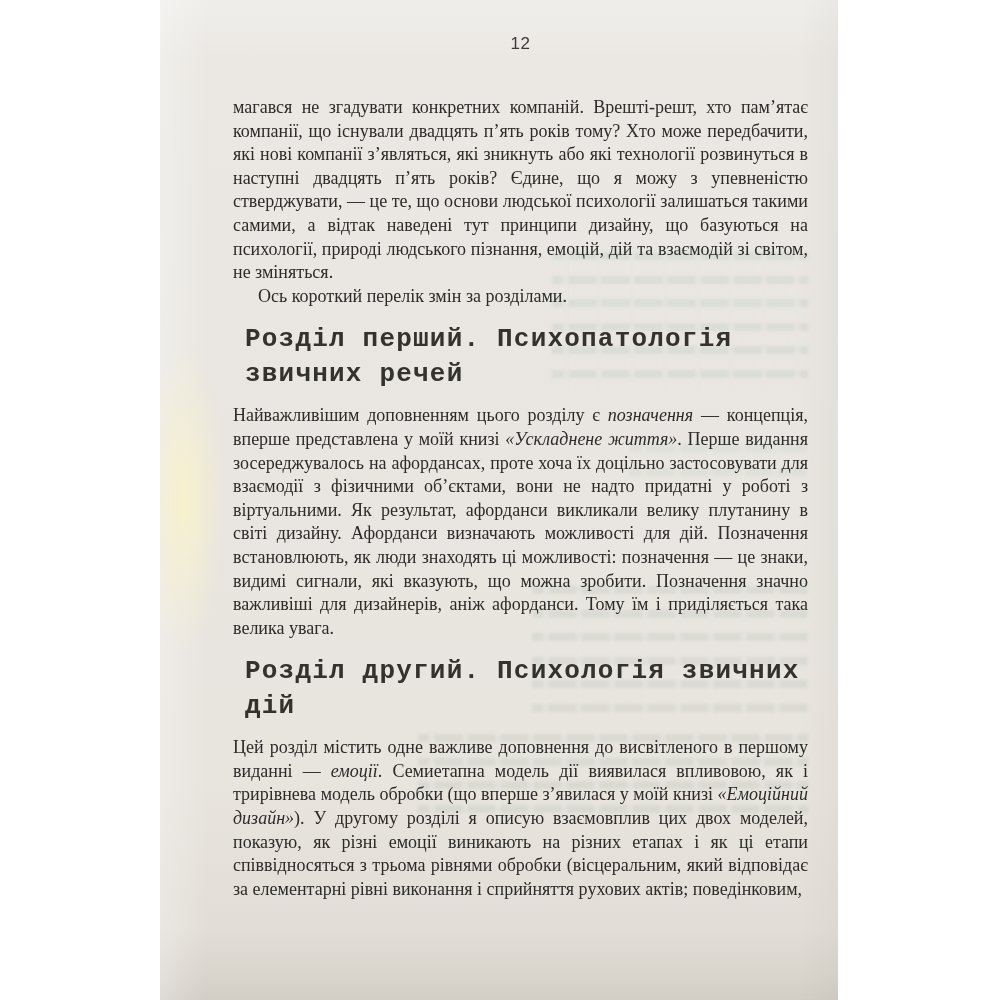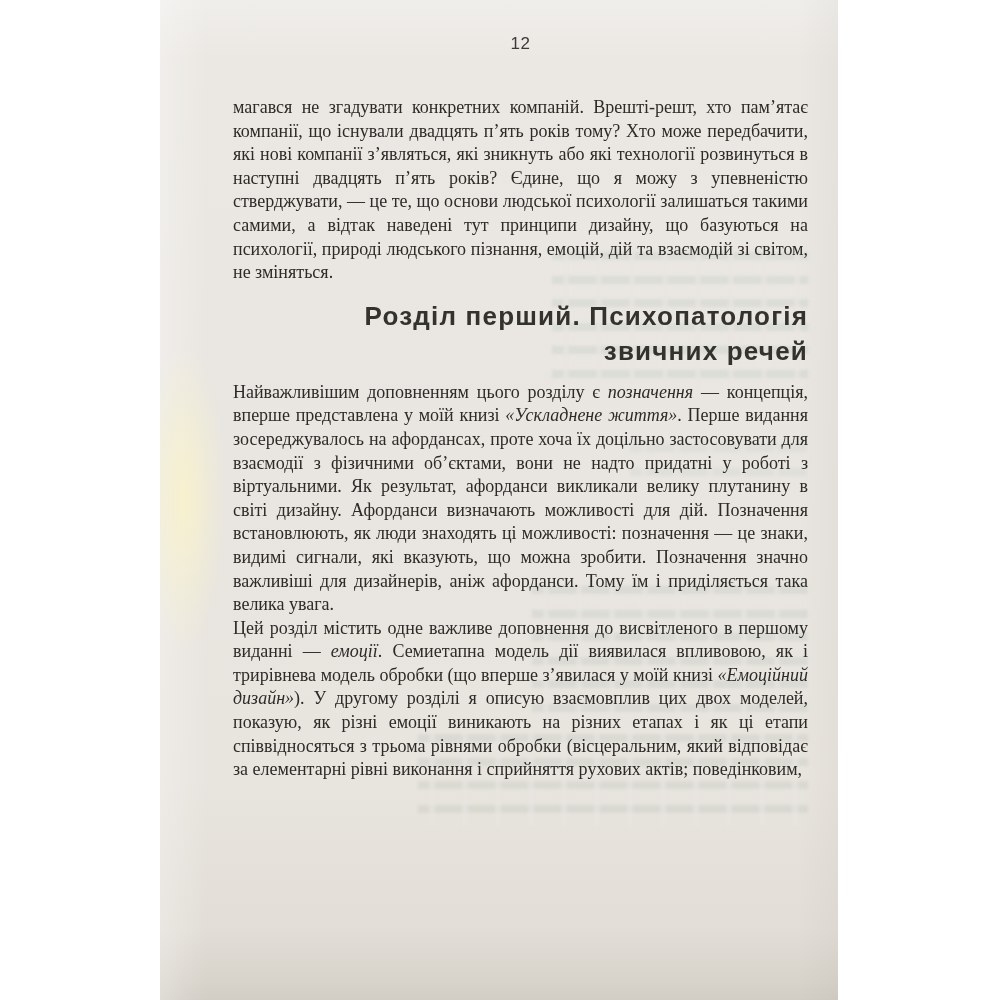--- a/index.html
+++ b/index.html
@@ -49,52 +49,54 @@
     position:absolute;left:73px;top:96px;width:575px;
     color:var(--ink);
     font-size:18px;line-height:23.6px;
     text-align:justify;
     text-rendering:optimizeLegibility;
   }
   .content p{margin:0;}
   .content p.indent{text-indent:25px;}
   .content em{}
   h2.section-heading{
-    font-family:Liberation Sans, sans-serif;
+    font-family:Liberation Mono, monospace;
     font-weight:700;
     font-size:26px;line-height:35px;
     letter-spacing:1.2px;
     color:var(--heading-ink);
     margin:14px 0 12px 12px;
-    text-align:right;
+    text-align:left;
   }
 </style>
 </head>
 <body>
 
 <div class="page-photo">
 
   <div class="bleed b1"></div>
   <div class="bleed b2"></div>
   <div class="bleed b3"></div>
   <div class="bleed b4"></div>
 
   <div class="page-number">12</div>
 
   <div class="content">
 
     <div>
         <p><span>магався не згадувати конкретних компаній. Врешті-решт, хто пам’ятає компанії, що існували двадцять п’ять років тому? Хто може передбачити, які нові компанії з’являться, які зникнуть або які технології розвинуться в наступні двадцять п’ять років? Єдине, що я можу з упевненістю стверджувати, — це те, що основи людської психології залишаться такими самими, а відтак наведені тут принципи дизайну, що базуються на психології, природі людського пізнання, емоцій, дій та взаємодій зі світом, не зміняться.</span></p>
+        <p class="indent"><span>Ось короткий перелік змін за розділами.</span></p>
       </div>
 
     <h2 class="section-heading">Розділ перший. Психопатологія звичних речей</h2>
 
     <div>
         <p><span>Найважливішим доповненням цього розділу є </span><em>позначення</em><span> — концепція, вперше представлена у моїй книзі </span><em>«Ускладнене життя»</em><span>. Перше видання зосереджувалось на афордансах, проте хоча їх доцільно застосовувати для взаємодії з фізичними об’єктами, вони не надто придатні у роботі з віртуальними. Як результат, афорданси викликали велику плутанину в світі дизайну. Афорданси визначають можливості для дій. Позначення встановлюють, як люди знаходять ці можливості: позначення — це знаки, видимі сигнали, які вказують, що можна зробити. Позначення значно важливіші для дизайнерів, аніж афорданси. Тому їм і приділяється така велика увага.</span></p>
       </div>
 
+    <h2 class="section-heading">Розділ другий. Психологія звичних дій</h2>
 
     <div>
         <p><span>Цей розділ містить одне важливе доповнення до висвітленого в першому виданні — </span><em>емоції</em><span>. Семиетапна модель дії виявилася впливовою, як і трирівнева модель обробки (що вперше з’явилася у моїй книзі </span><em>«Емоційний дизайн»</em><span>). У другому розділі я описую взаємовплив цих двох моделей, показую, як різні емоції виникають на різних етапах і як ці етапи співвідносяться з трьома рівнями обробки (вісцеральним, який відповідає за елементарні рівні виконання і сприйняття рухових актів; поведінковим,</span></p>
       </div>
 
   </div>
 </div>
 
 </body></html>

